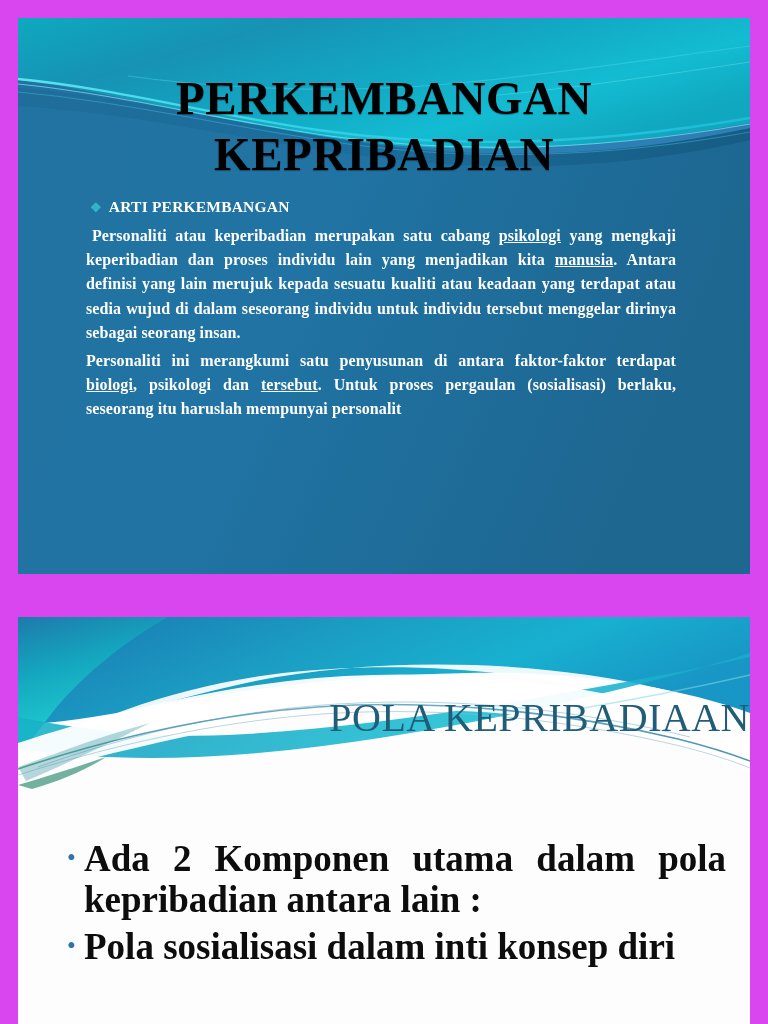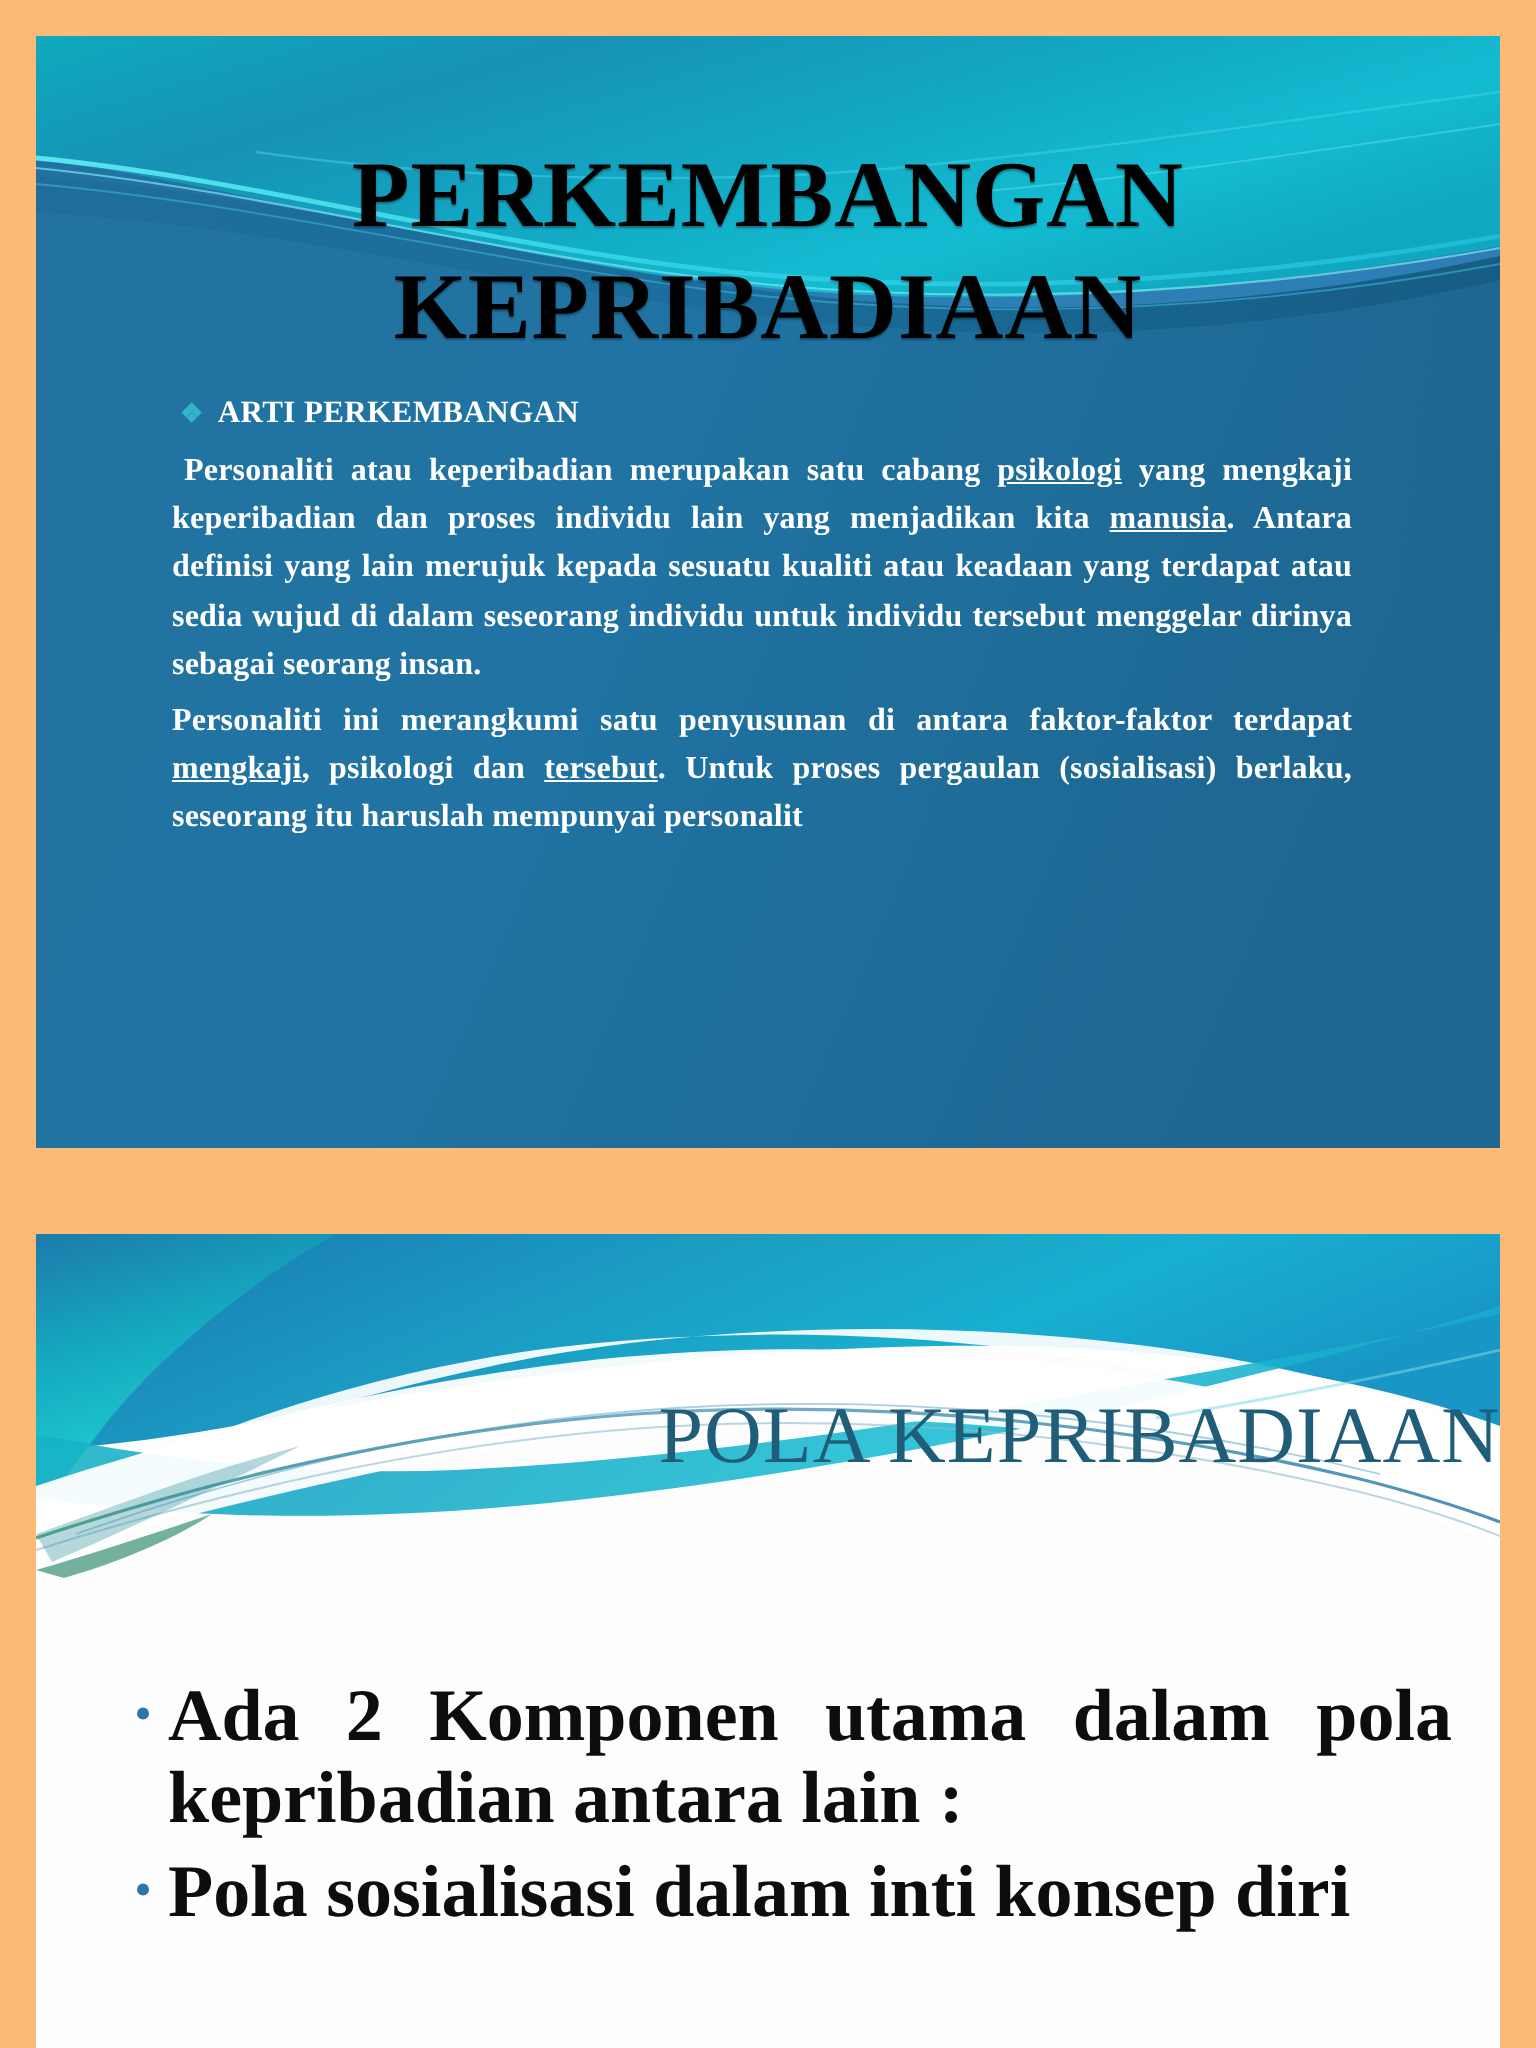--- a/index.html
+++ b/index.html
@@ -13,21 +13,21 @@
     height: 1024px;
     position: relative;
     overflow: hidden;
     font-family: "Liberation Serif", "DejaVu Serif", serif;
   }
 
   .page {
     width: 768px;
     height: 1024px;
     position: relative;
-    background: #fdba74;
+    background: #d946ef;
   }
 
   
   .slide1 {
     position: absolute;
     left: 18px;
     top: 18px;
     width: 732px;
     height: 556px;
     overflow: hidden;
@@ -209,30 +209,30 @@
       <path d="M0,61 C95,70 190,96 300,112 C430,131 570,128 732,100" fill="none" stroke="url(#s1hairline)" stroke-width="2.4" opacity="0.95"></path>
       <path d="M0,66 C100,76 200,102 312,118 C440,136 580,133 732,106" fill="none" stroke="#7fe4ee" stroke-width="1.1" opacity="0.7"></path>
       <path d="M0,74 C110,84 215,110 330,126 C455,143 590,140 732,114" fill="none" stroke="#3fb9d6" stroke-width="0.9" opacity="0.55"></path>
 
       <path d="M732,28 C640,40 540,56 430,66 C330,75 210,72 110,58" fill="none" stroke="#49d8e8" stroke-width="1.2" opacity="0.45"></path>
       <path d="M732,44 C650,56 560,70 470,78" fill="none" stroke="#6fe6f0" stroke-width="1.0" opacity="0.4"></path>
     </svg>
 
     <div class="s1-title-wrap">
       <div class="s1-title">PERKEMBANGAN</div>
-      <div class="s1-title">KEPRIBADIAAN</div>
+      <div class="s1-title">KEPRIBADIAN</div>
     </div>
 
     <div class="s1-body">
       <div class="s1-heading">
         <span class="diamond-bullet">❖</span>
         <span>ARTI PERKEMBANGAN</span>
       </div>
       <p class="s1-para indent-first"><span>Personaliti atau keperibadian merupakan satu cabang </span><span class="u">psikologi</span><span> yang mengkaji keperibadian dan proses individu lain yang menjadikan kita </span><span class="u">manusia</span><span>. Antara definisi yang lain merujuk kepada sesuatu kualiti atau keadaan yang terdapat atau sedia wujud di dalam seseorang individu untuk individu tersebut menggelar dirinya sebagai seorang insan.</span></p>
-      <p class="s1-para"><span>Personaliti ini merangkumi satu penyusunan di antara faktor-faktor terdapat </span><span class="u">mengkaji</span><span>, psikologi dan </span><span class="u">tersebut</span><span>. Untuk proses pergaulan (sosialisasi) berlaku, seseorang itu haruslah mempunyai personalit</span></p>
+      <p class="s1-para"><span>Personaliti ini merangkumi satu penyusunan di antara faktor-faktor terdapat </span><span class="u">biologi</span><span>, psikologi dan </span><span class="u">tersebut</span><span>. Untuk proses pergaulan (sosialisasi) berlaku, seseorang itu haruslah mempunyai personalit</span></p>
     </div>
   </div>
 
   <div class="slide2">
 
     <svg class="s2-bg" viewBox="0 0 732 420" preserveAspectRatio="none" xmlns="http://www.w3.org/2000/svg">
       <defs>
         <linearGradient id="s2deep" x1="0" y1="0" x2="1" y2="0.35">
           <stop offset="0%" stop-color="#1d7fb0"></stop>
           <stop offset="18%" stop-color="#1a86b8"></stop>

